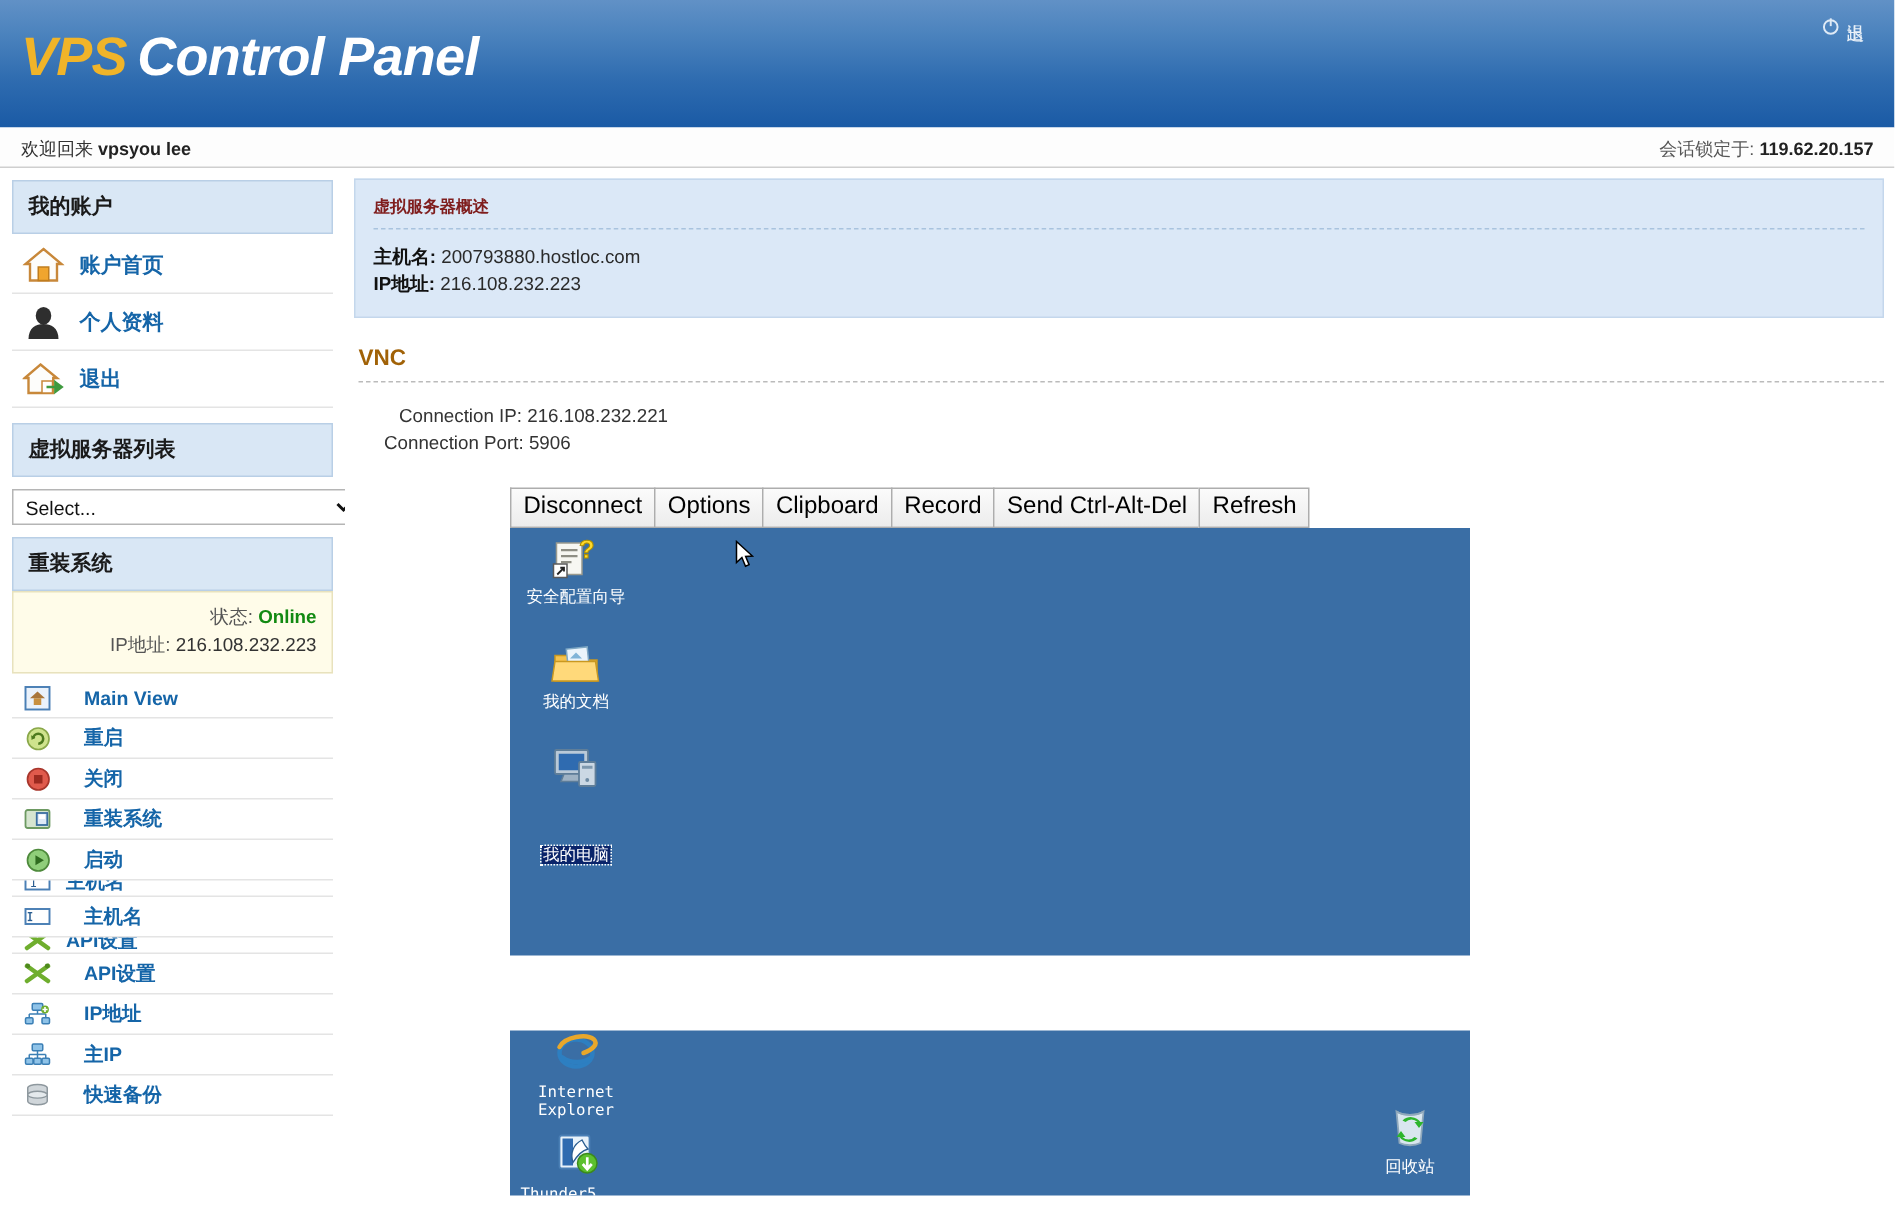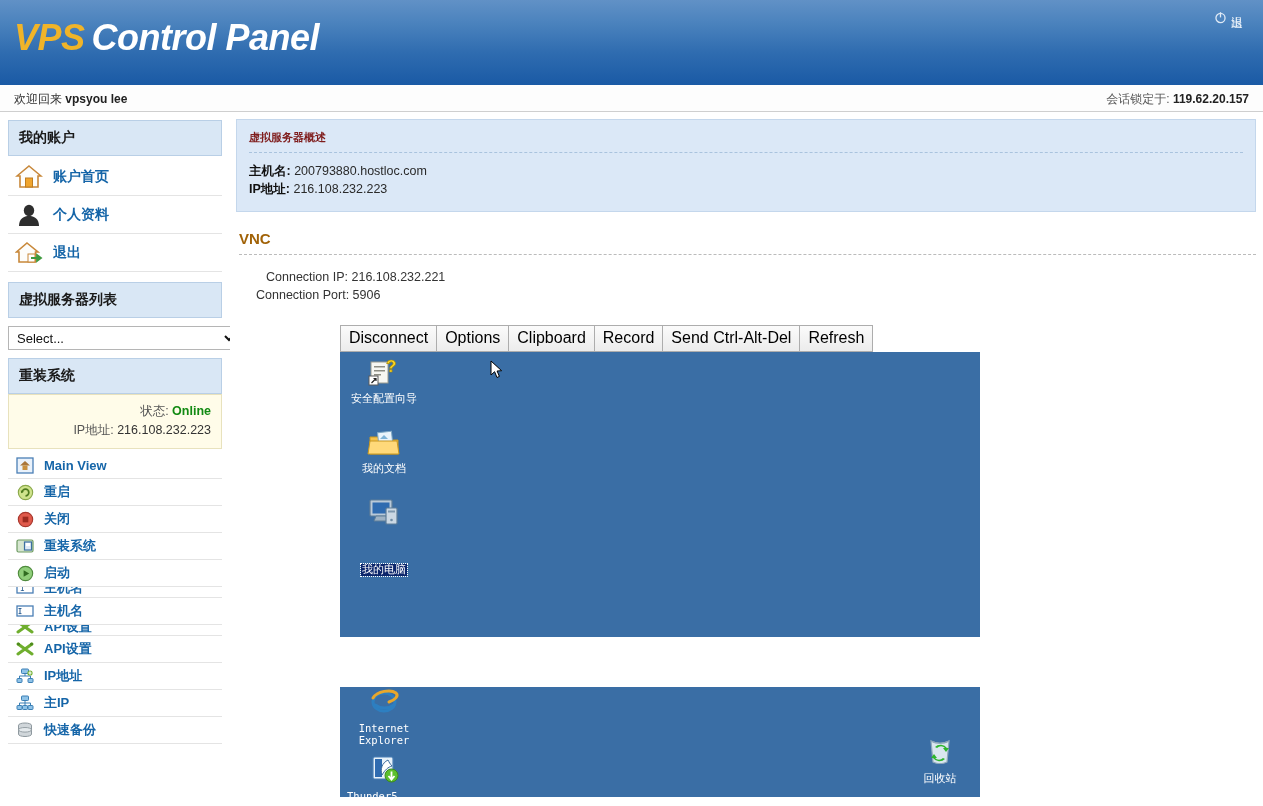--- a/index.html
+++ b/index.html
@@ -96,21 +96,21 @@
   .nav-row .ico {
     width: 28px; height: 28px; margin-right: 9px;
     flex: 0 0 28px;
     display: flex; align-items: center; justify-content: center;
   }
   .nav-row .txt {
     color: #1565a8; font-size: 14px; font-weight: bold;
     white-space: nowrap;
   }
   .nav-row.big .ico { width: 30px; flex: 0 0 30px; }
-  .nav-row.small { height: 27px; }
+  .nav-row.small { height: 27px; gap: 12px; }
   .nav-row.small .ico { width: 22px; height: 18px; flex: 0 0 22px; margin-right: 8px; }
   .nav-row.small .txt { font-size: 13px; }
   
   .nav-row.clip-a { height: 11px; border-bottom: 1px solid #e4e4e4; }
   .nav-row.clip-a .inner { margin-top: -8px; }
   .ghost { position: relative; overflow: hidden; }
 
   .select-wrap { padding: 6px 0 8px 0; }
   select.vm-select {
     width: 230px; height: 24px;

